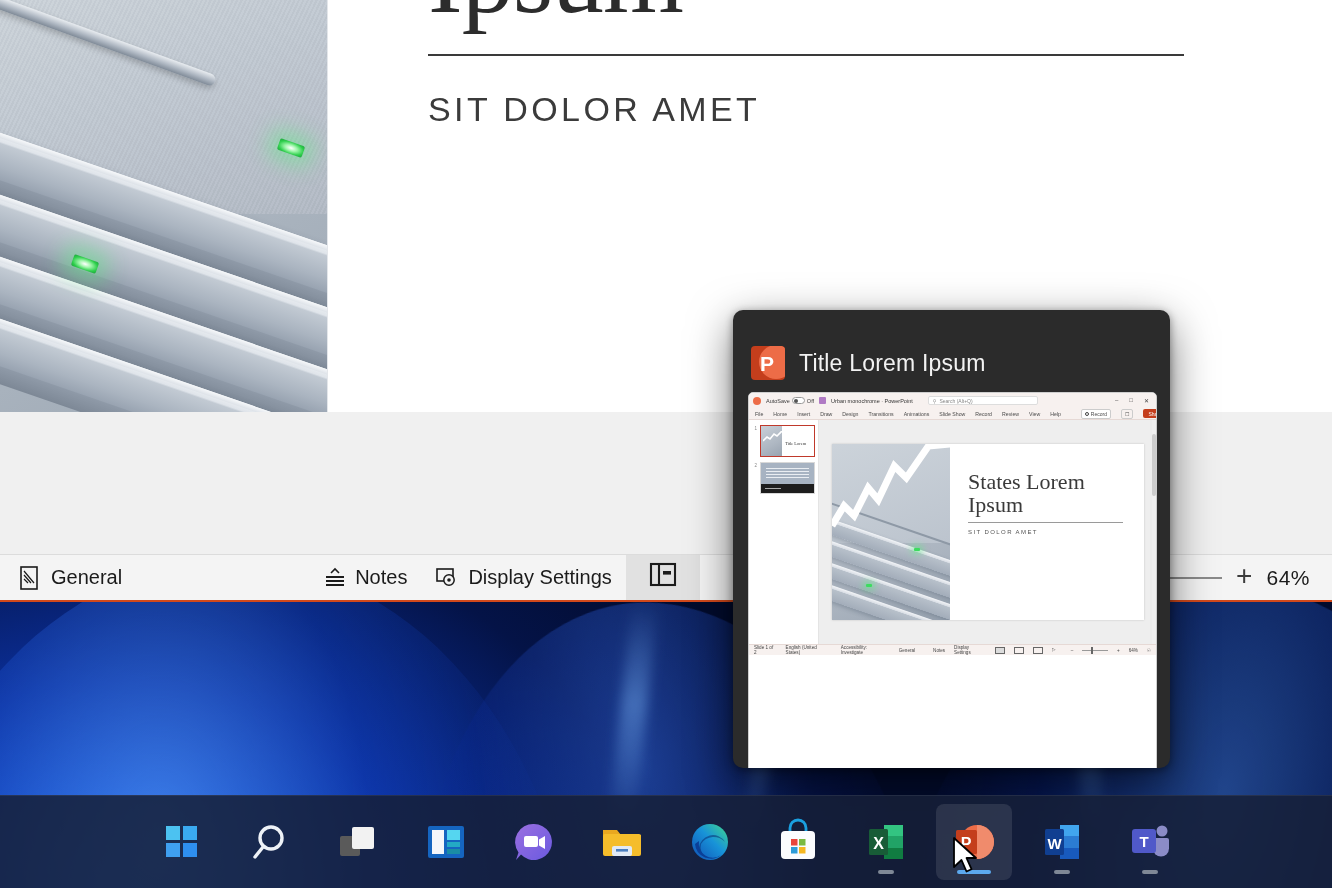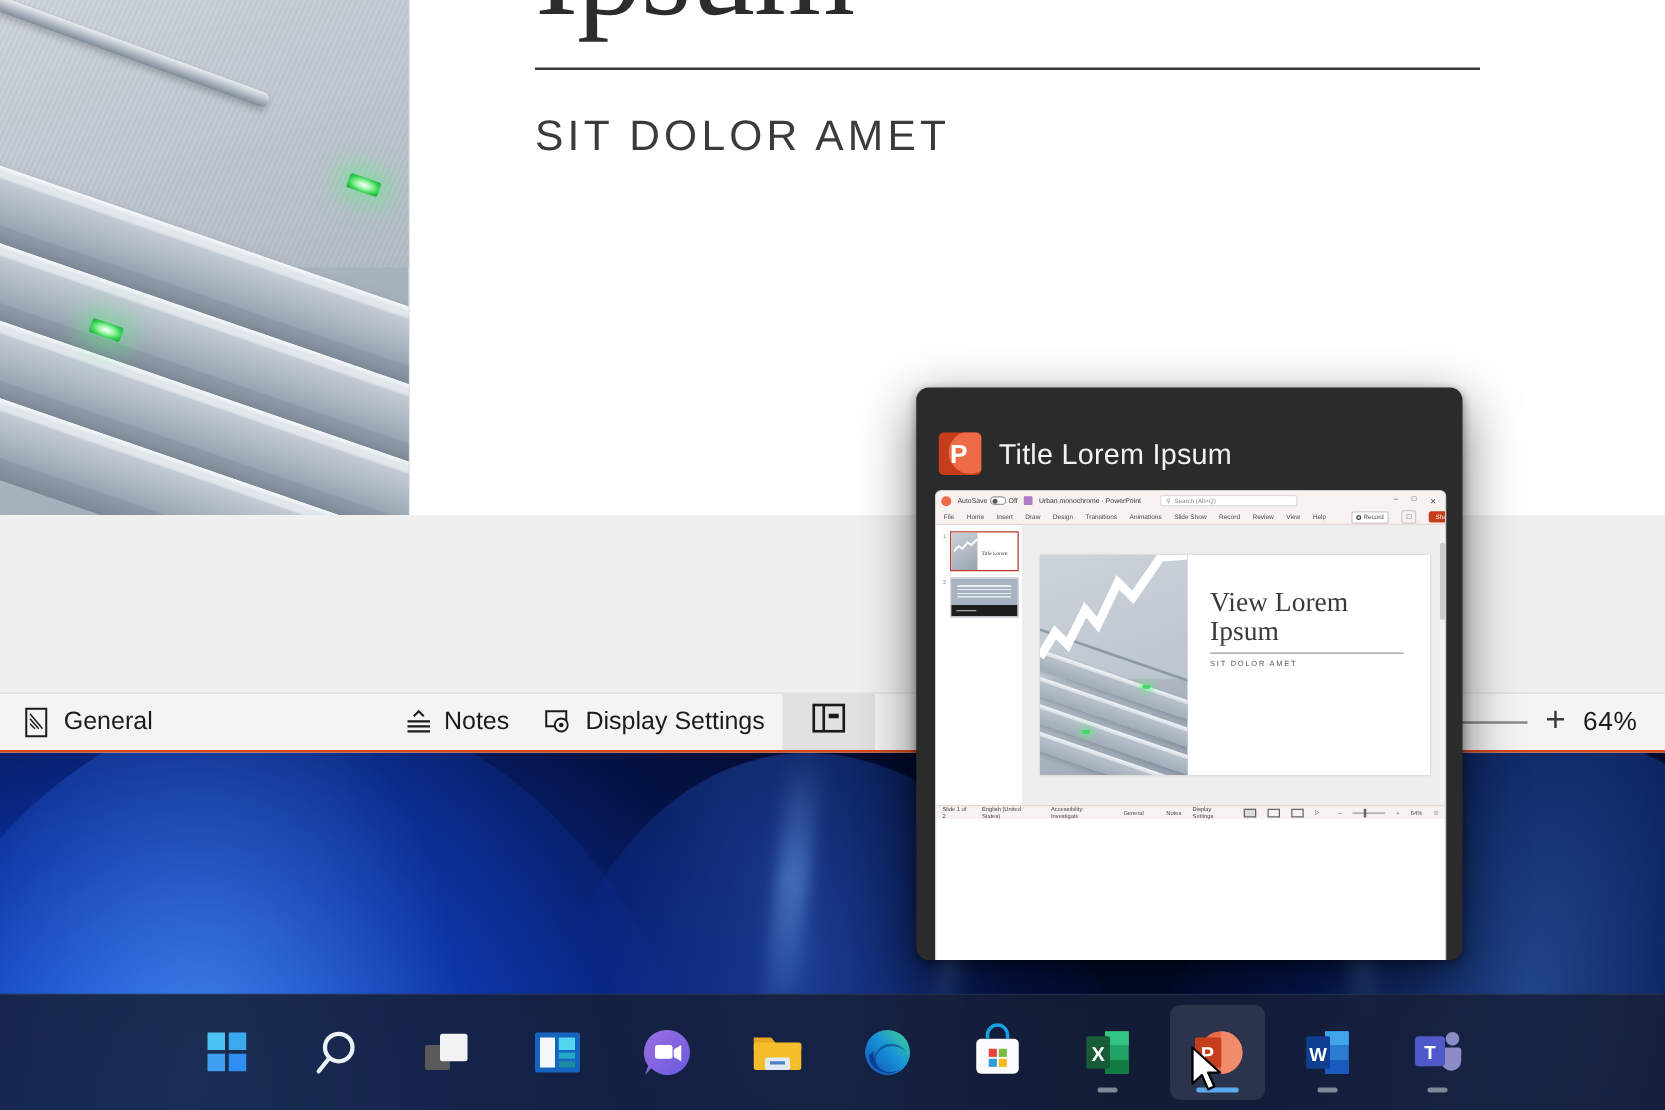--- a/index.html
+++ b/index.html
@@ -510,21 +510,21 @@
             <span class="sp-step" style="top:162px;"></span>
             <span class="sp-diag"></span>
             <span class="sp-green" style="left:82px;top:104px;"></span>
             <span class="sp-green" style="left:34px;top:140px;"></span>
             <svg class="sp-zig" viewBox="0 0 118 106" preserveAspectRatio="none">
               <polyline points="0,82 12,62 22,72 36,44 46,56 62,22 74,34 96,2 118,0" fill="none" stroke="#ffffff" stroke-width="7" stroke-linejoin="miter"></polyline>
             </svg>
           </div>
           <div class="stext">
             <div class="st-title">
-              <span>View Lorem</span><br>
+              <span>States Lorem</span><br>
               <span>Ipsum</span>
             </div>
             <div class="st-rule"></div>
             <div class="st-sub">SIT DOLOR AMET</div>
           </div>
         </div>
         <div id="mini-scroll">
             <span class="thumb"></span>
           </div>
       </div>

